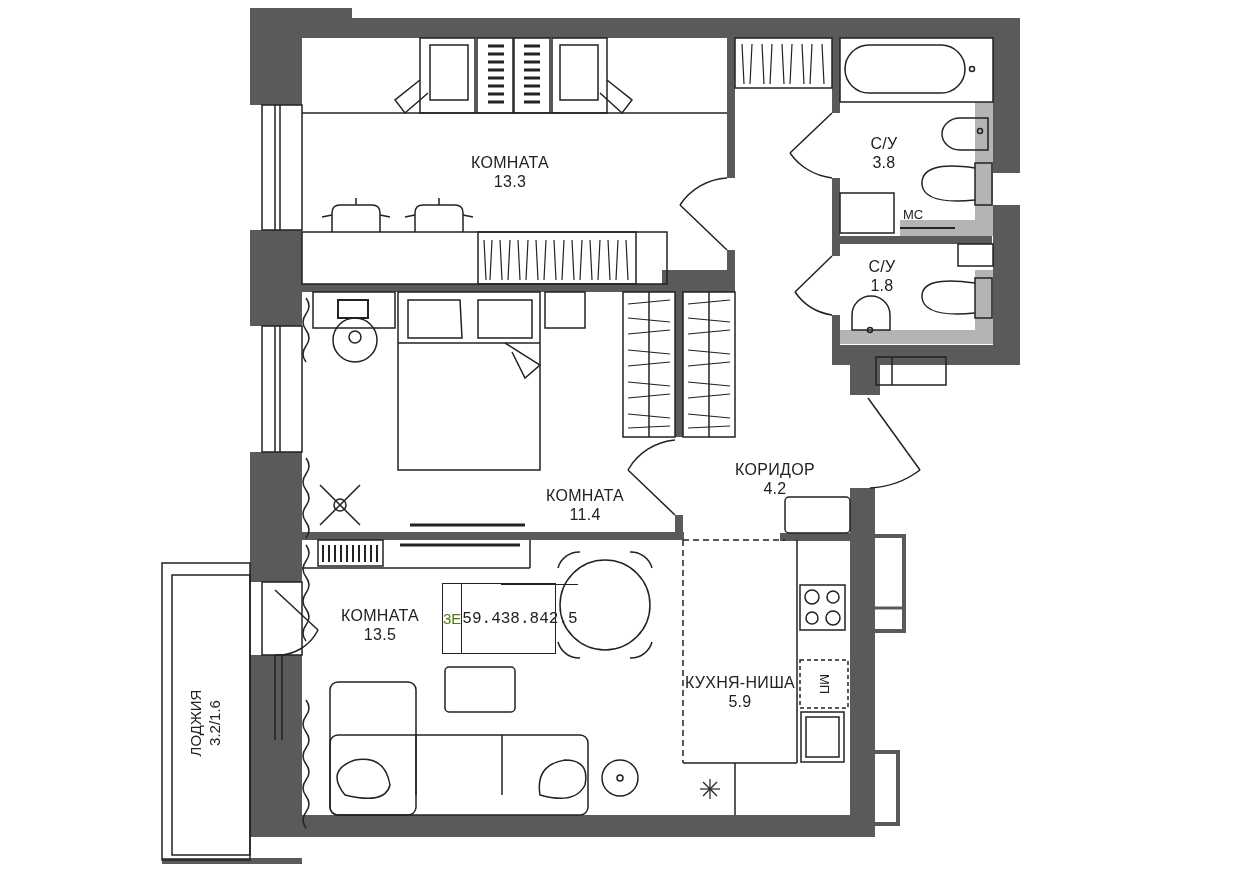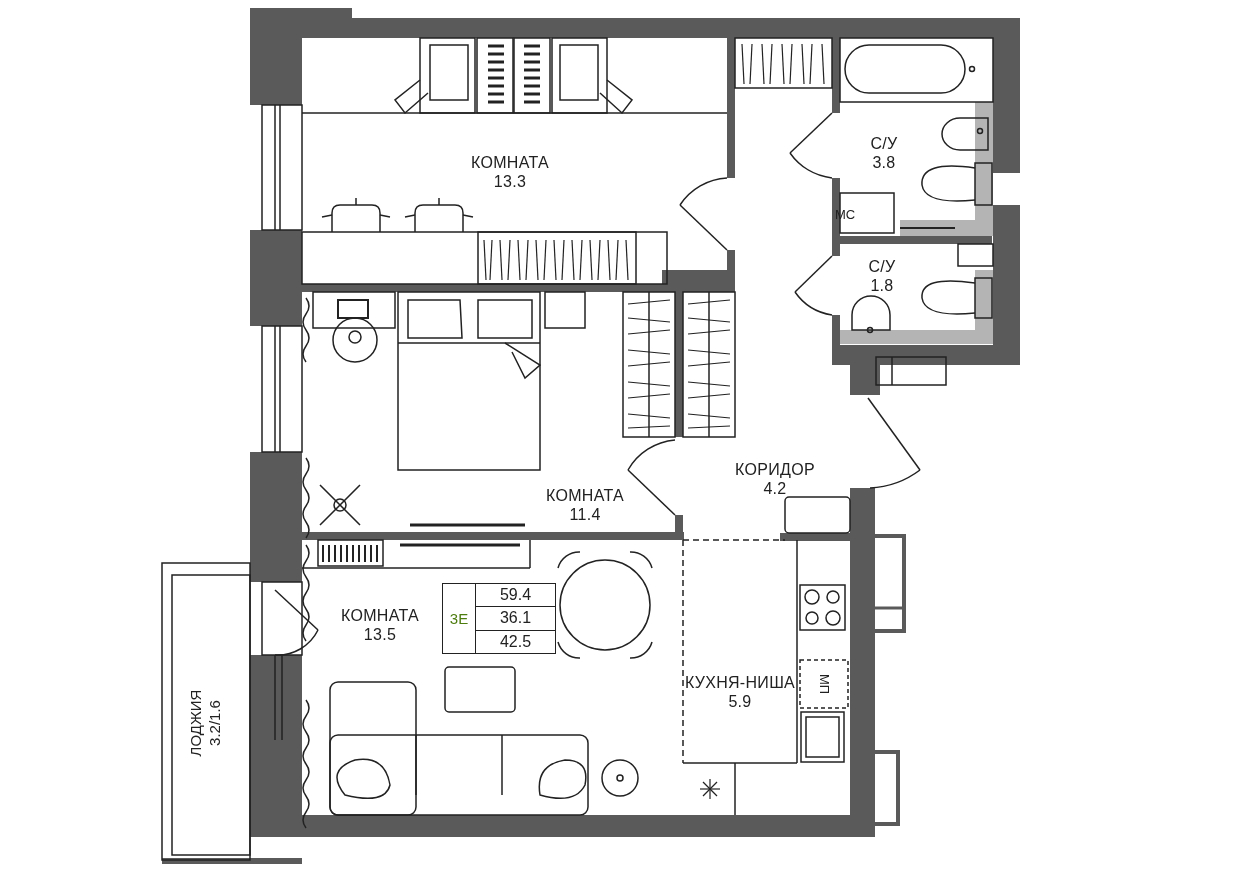--- a/index.html
+++ b/index.html
@@ -11,21 +11,21 @@
   .label .name, .label .area { display:block; }
   .loggia-label { position:absolute; left:205px; top:723px; transform:translate(-50%,-50%) rotate(-90deg);
            text-align:center; font-size:15px; line-height:19px; color:#222; white-space:nowrap; }
   .loggia-label span { display:block; }
   .tag { position:absolute; font-size:13px; color:#222; transform:translate(-50%,-50%); }
   .tag-rot { transform:translate(-50%,-50%) rotate(90deg); }
   .summary { position:absolute; left:442px; top:583px; width:114px; height:71px;
              border:1.5px solid #222; box-sizing:border-box; display:flex; background:#fff; }
   .summary .type { width:32px; border-right:1.5px solid #222; display:flex; align-items:center;
                    justify-content:center; font-size:15px; color:#4d7c0f; }
-  .summary .vals { flex:1; display:flex; flex-direction:column; }
+  .summary .vals { flex:1; display:flex; flex-direction:row;font-family:Liberation Mono, monospace; }
   .summary .vals div { flex:1; display:flex; align-items:center; justify-content:center; font-size:16px; color:#222; }
   .summary .vals div + div { border-top:1.5px solid #222; }
 </style>
 </head>
 <body>
 
 <svg id="plan" width="1244" height="880" viewBox="0 0 1244 880" xmlns="http://www.w3.org/2000/svg">
   <g fill="#5a5a5a">
 
     <polygon points="250,8 352,8 352,18 1020,18 1020,38 250,38"></polygon>
@@ -326,23 +326,23 @@
 </div>
 <div class="label" style="left:882px;top:276px;">
   <span class="name">С/У</span>
   <span class="area">1.8</span>
 </div>
 <div class="loggia-label">
   <span>ЛОДЖИЯ</span>
   <span>3.2/1.6</span>
 </div>
 
-<div class="tag" style="left:845px;top:214px;">МС</div>
+<div class="tag" style="left:913px;top:214px;">МС</div>
 <div class="tag tag-rot" style="left:824px;top:684px;">МП</div>
 
 <div class="summary">
   <div class="type">3Е</div>
   <div class="vals">
     <div>59.4</div>
-    <div>36.1</div>
+    <div>38.8</div>
     <div>42.5</div>
   </div>
 </div>
 
 </body></html>

